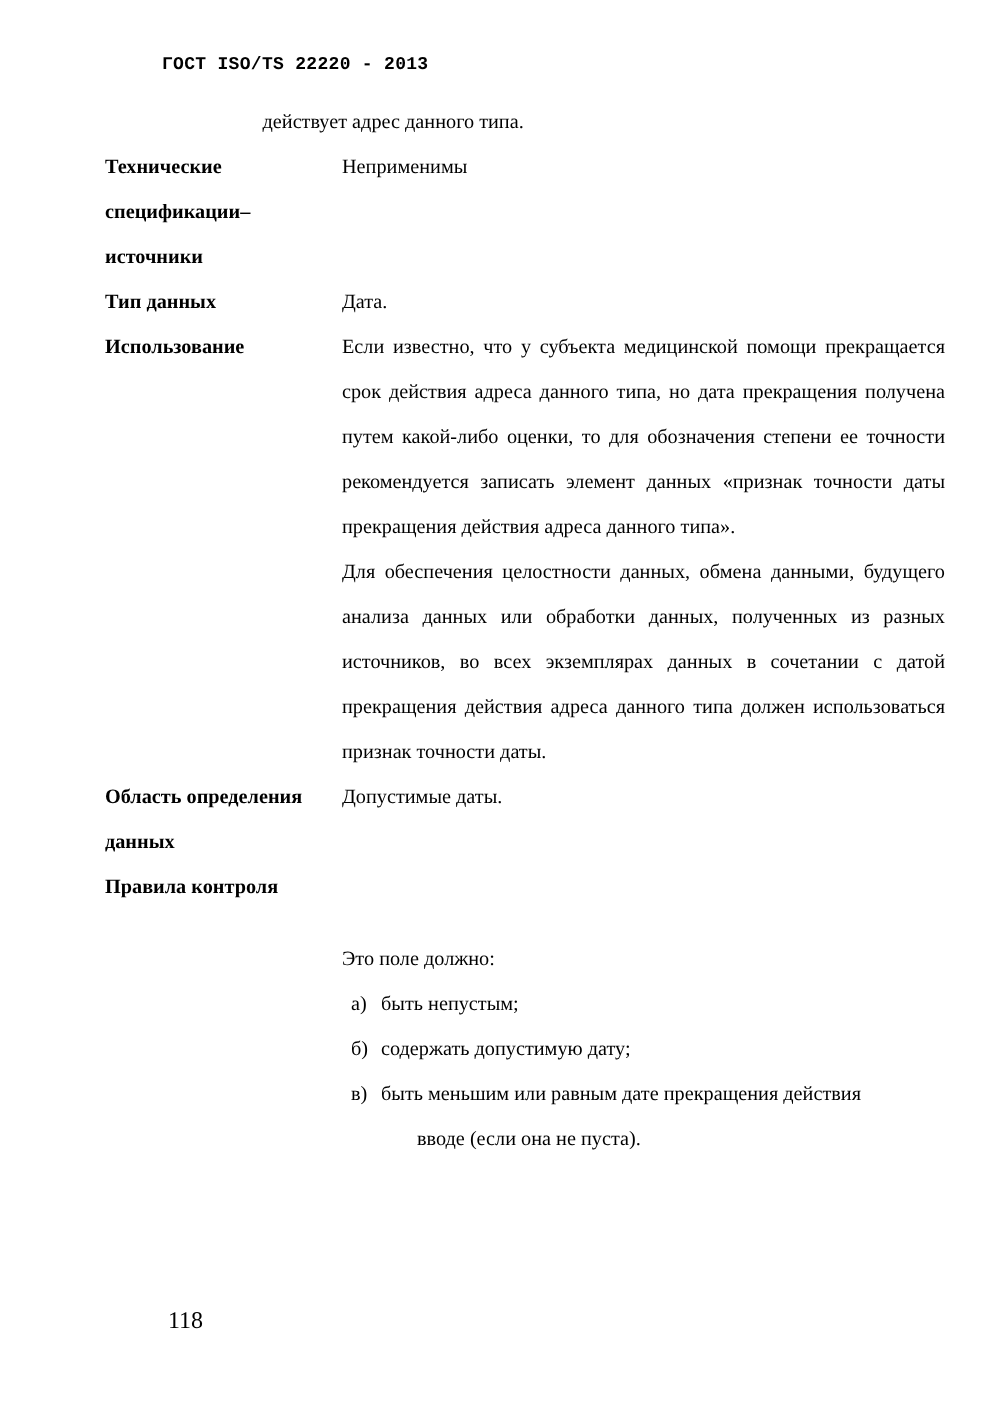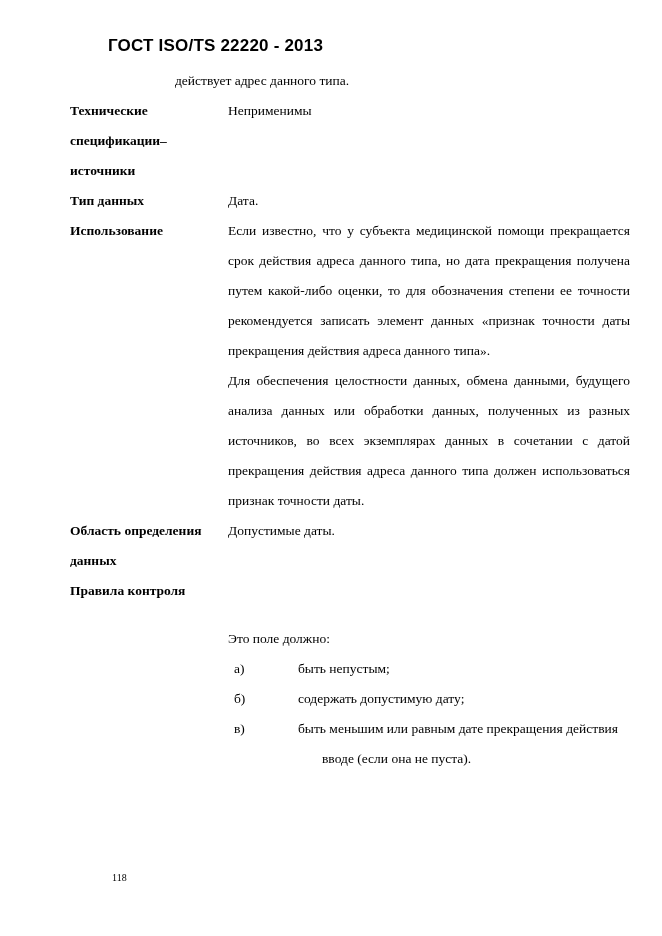--- a/index.html
+++ b/index.html
@@ -18,23 +18,23 @@
   .page {
     position: relative;
     width: 662px;
     height: 936px;
     box-sizing: border-box;
   }
   .header {
     position: absolute;
     top: 36px;
     left: 108px;
-    font-family: Liberation Sans, sans-serif;
+    font-family: Liberation Mono, monospace;
     font-weight: bold;
-    font-size: 17px;
+    font-size: 12px;
     letter-spacing: 0.2px;
     white-space: nowrap;
   }
   .content {
     position: absolute;
     top: 66px;
     left: 70px;
     width: 560px;
   }
   .carryover {
@@ -88,32 +88,31 @@
   }
   .rules-list li .marker {
     width: 26px;
     flex: 0 0 26px;
     padding-left: 6px;
     box-sizing: border-box;
   }
   .rules-list li .rtext {
     flex: 1 1 auto;
     text-align: justify;
-    margin-left: 44px;
   }
   .rules-list li .rtext .cont {
     display: block;
     padding-left: 24px;
     text-align: left;
   }
   .pagenum {
     position: absolute;
     left: 112px;
     top: 872px;
-    font-size: 10px;
+    font-size: 16px;
   }
 </style>
 </head>
 <body>
 
 <div class="page">
 
   <div class="header">ГОСТ ISO/TS 22220 - 2013</div>
 
   <div class="content">

